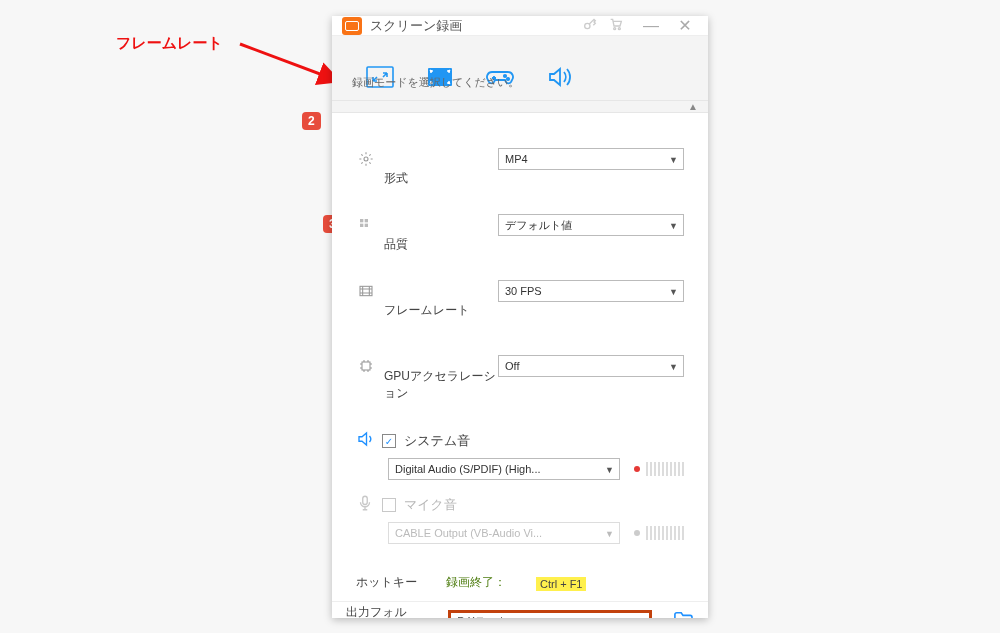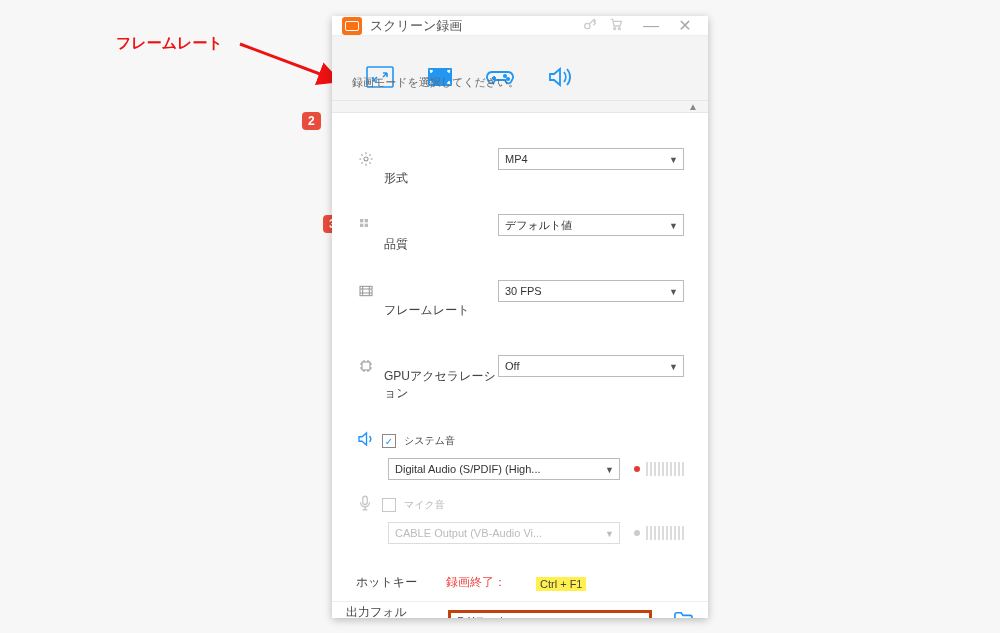--- a/index.html
+++ b/index.html
@@ -83,32 +83,32 @@
     display:flex; align-items:center; padding:0 6px; font-size:11px; color:#333;
     position: relative; cursor:pointer;
   }
   .select .caret { position:absolute; right:5px; top:6px; color:#555; font-size:9px; }
 
   .audio { padding: 10px 24px 6px; }
   .arow { display:flex; align-items:center; gap:8px; margin-bottom:6px; }
   .spk-icon { color:#1e90ff; font-size:16px; }
   .mic-icon { color:#c8c8c8; font-size:16px; }
   .check { width:14px; height:14px; border:1px solid #888; display:inline-flex; align-items:center; justify-content:center; font-size:10px; color:#1e90ff; background:#fff; }
-  .alabel { font-size:10px; }
+  .alabel { font-size:13px; }
   .disabled { color:#b8b8b8; }
   .audio-select { margin-left:32px; width:190px; }
   .meter-wrap { display:flex; align-items:center; gap:6px; margin-left:6px; }
   .meter-dot { width:6px; height:6px; border-radius:50%; background:#e53935; }
   .meter-dot.off { background:#ccc; }
   .meter-bars { display:flex; gap:2px; }
   .meter-bars span { width:2px; height:14px; background:#dcdcdc; }
 
   .hotkey { padding: 18px 24px 10px; display:flex; align-items:flex-end; font-size:12px; }
   .hotkey .hk-l { width:90px; color:#444; }
-  .hotkey .hk-a { width:90px; color:#ef4444; }
+  .hotkey .hk-a { width:90px; color:#4d7c0f; }
   .hotkey .hk-v { background:#fff04d; padding:1px 4px; font-size:11px; }
 
   .outrow {
     border-top:1px solid #eee; padding: 2px 14px; display:flex; align-items:center; gap:20px;
   }
   .outrow .ol { font-size:12px; color:#444; }
   .outrow .path {
     height:22px; border:3px solid #c2410c; width:210px; display:flex; align-items:center;
     padding:0 6px; font-size:11px; position:relative; background:#fff;
   }

